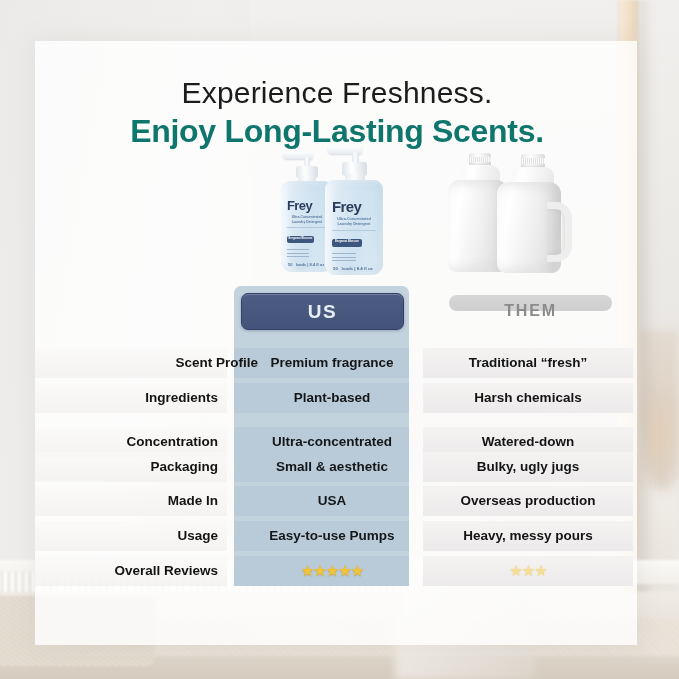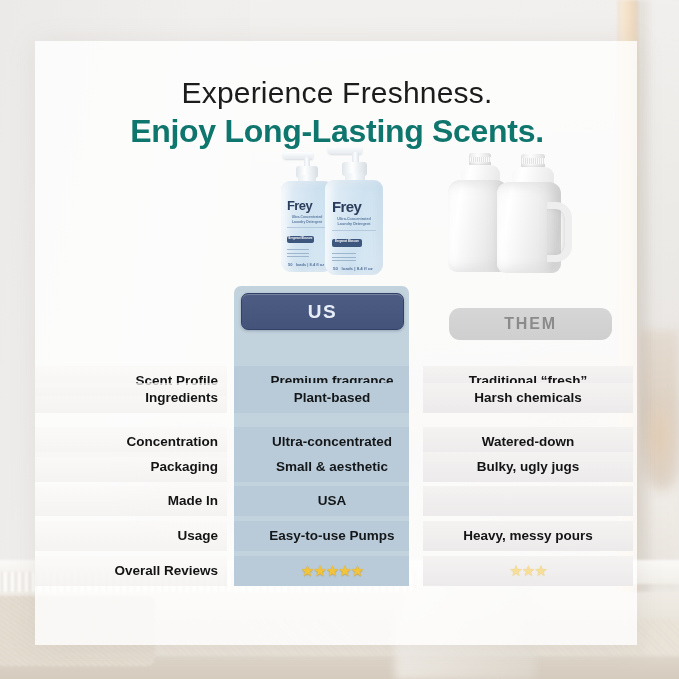--- a/index.html
+++ b/index.html
@@ -125,21 +125,21 @@
   .band-label{position:absolute;left:0px;width:192px;height:30px;
     background:linear-gradient(180deg,rgba(250,249,248,.72),rgba(240,238,236,.6));}
 
   
   .pill-us{position:absolute;left:206px;top:7px;width:161px;height:35px;
     background:linear-gradient(180deg,#4d5c82,#44537a);border-radius:7px;
     border:1px solid #33406a;
     box-shadow:inset 0 1px 0 rgba(255,255,255,.22),0 1px 3px rgba(45,55,85,.3);}
   .pill-us span{display:block;line-height:35px;text-align:center;color:#e6edf6;
     font-size:19px;font-weight:700;letter-spacing:1.6px;}
-  .pill-them{position:absolute;left:414px;top:22px;width:163px;height:32px;
+  .pill-them{position:absolute;left:414px;top:9px;width:163px;height:16px;
     background:linear-gradient(180deg,#d6d6d6,#cfcfcf);border-radius:11px;}
   .pill-them span{display:block;line-height:32px;text-align:center;color:#8b8b8b;
     font-size:16px;font-weight:700;letter-spacing:1.8px;}
 
   .stars{font-size:15px;letter-spacing:-1px;line-height:30px;}
   .star{color:#f2c43a;text-shadow:0 0 1px #d79c1e,0 1px 1px rgba(170,120,20,.35);}
   .star-pale{color:#f7df9a;text-shadow:0 0 1px #e0bf6a;}
 </style>
 </head>
 <body>
@@ -236,21 +236,21 @@
     <div class="col-us-band"></div>
 
     <div class="pill-us">
       <span>US</span>
     </div>
     <div class="pill-them">
       <span>THEM</span>
     </div>
 
     <div id="rows">
-        <div class="row" style="top: 80px;">
+        <div class="row" style="top: 62px; padding-left: 40px;">
           <div class="band-label" style="top: 0px;"></div>
           <div class="band-us" style="top: 0px;"></div>
           <div class="band-them" style="top: 0px;"></div>
           <div class="cell cell-label">Scent Profile</div>
           <div class="cell cell-us">Premium fragrance</div>
           <div class="cell cell-them">Traditional “fresh”</div>
         </div>
         <div class="row" style="top: 96.6px;">
           <div class="band-label" style="top: 0px;"></div>
           <div class="band-us" style="top: 0px;"></div>
@@ -274,20 +274,21 @@
           <div class="cell cell-label">Packaging</div>
           <div class="cell cell-us">Small &amp; aesthetic</div>
           <div class="cell cell-them">Bulky, ugly jugs</div>
         </div>
         <div class="row" style="top: 200.4px;">
           <div class="band-label" style="top: 0px;"></div>
           <div class="band-us" style="top: 0px;"></div>
           <div class="band-them" style="top: 0px;"></div>
           <div class="cell cell-label">Made In</div>
           <div class="cell cell-us">USA</div>
+          <div class="cell cell-them">Overseas production</div>
         </div>
         <div class="row" style="top: 235px;">
           <div class="band-label" style="top: 0px;"></div>
           <div class="band-us" style="top: 0px;"></div>
           <div class="band-them" style="top: 0px;"></div>
           <div class="cell cell-label">Usage</div>
           <div class="cell cell-us">Easy-to-use Pumps</div>
           <div class="cell cell-them">Heavy, messy pours</div>
         </div>
         <div class="row" style="top: 269.6px;">

